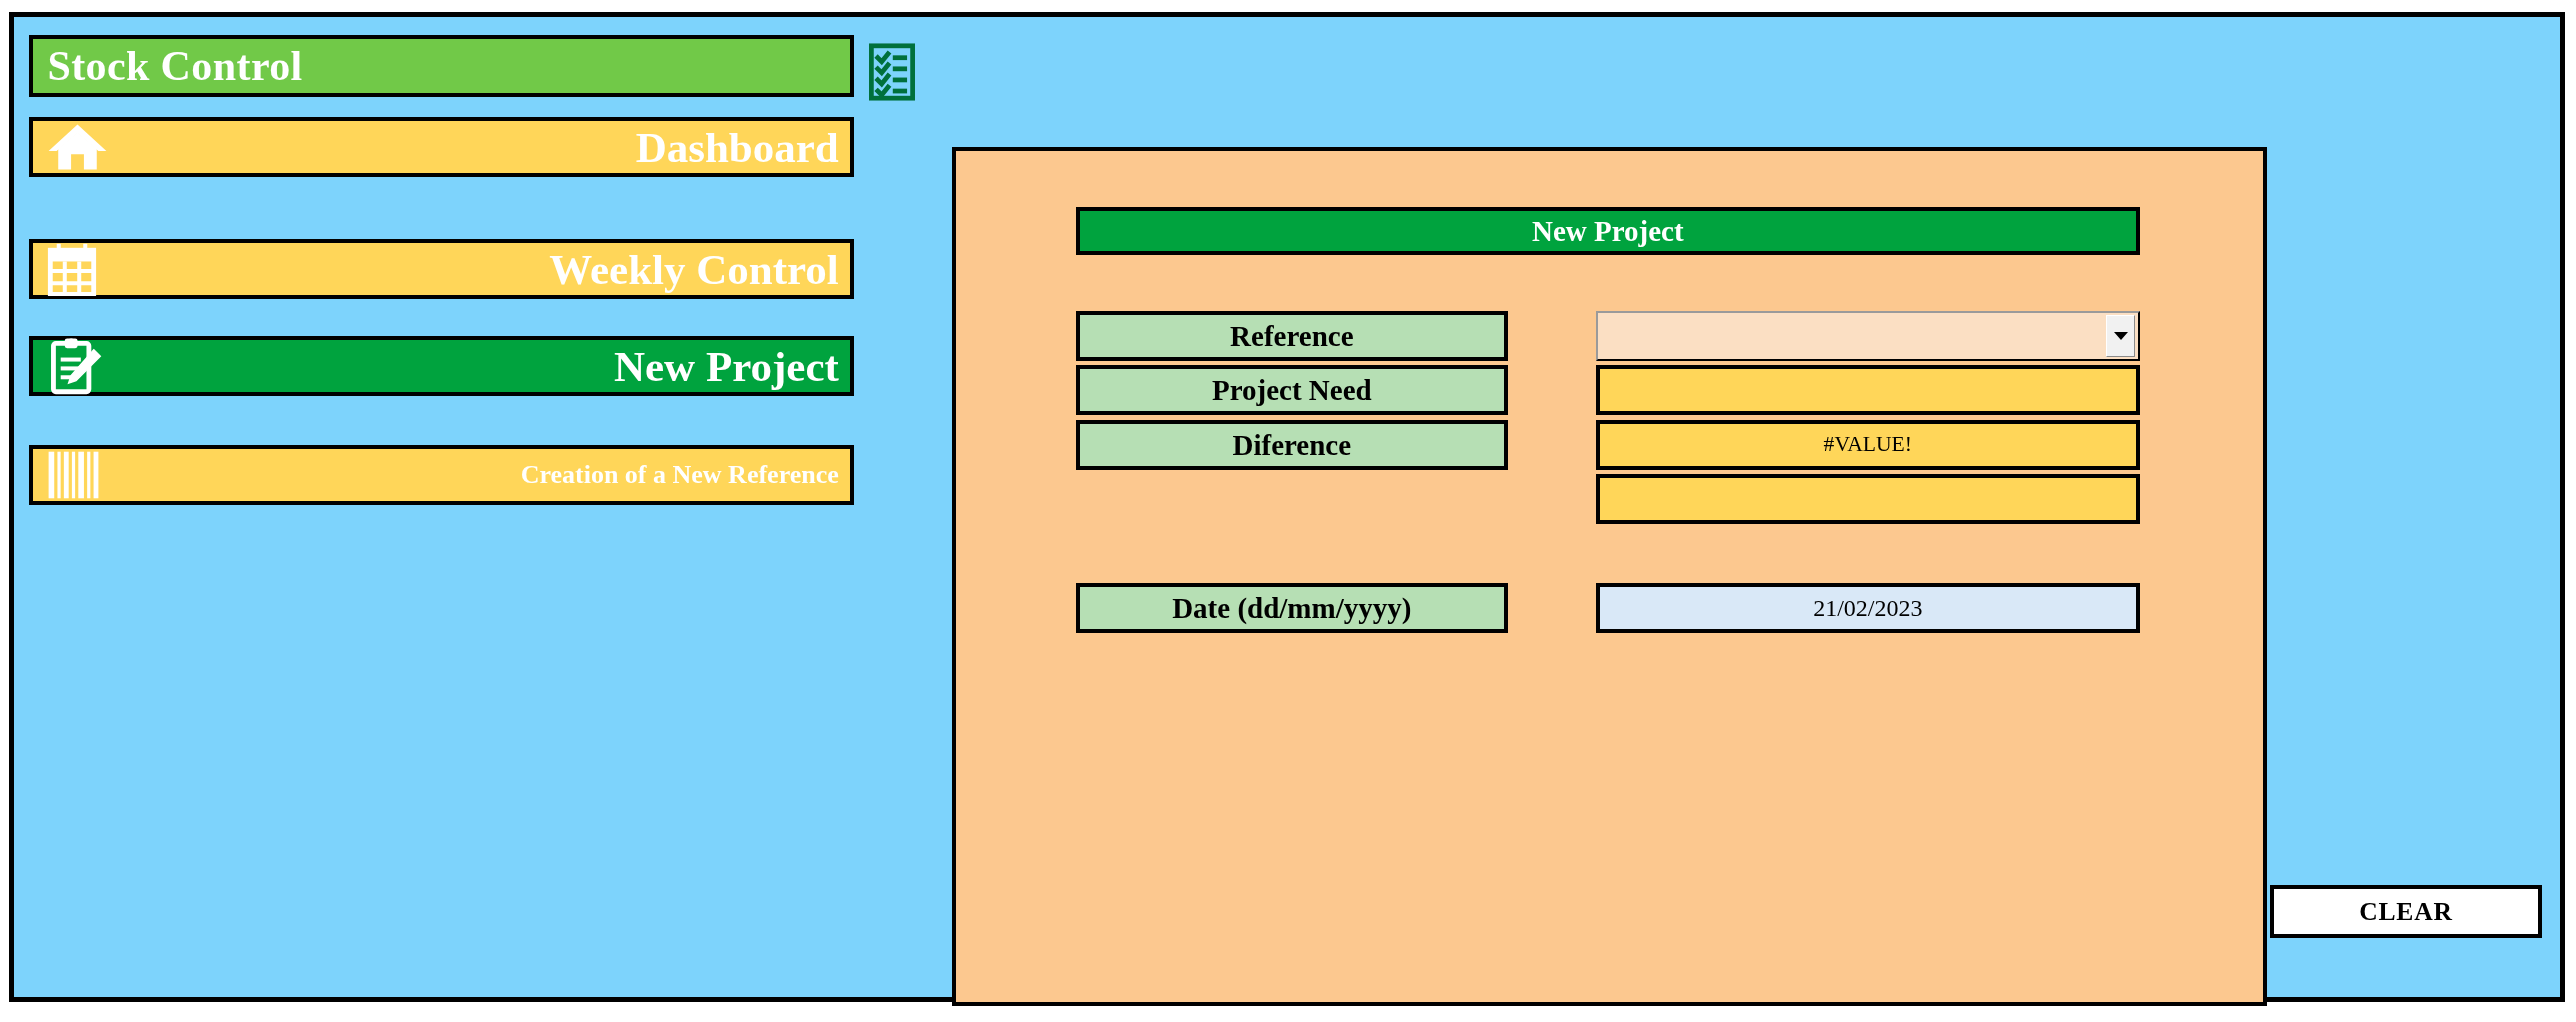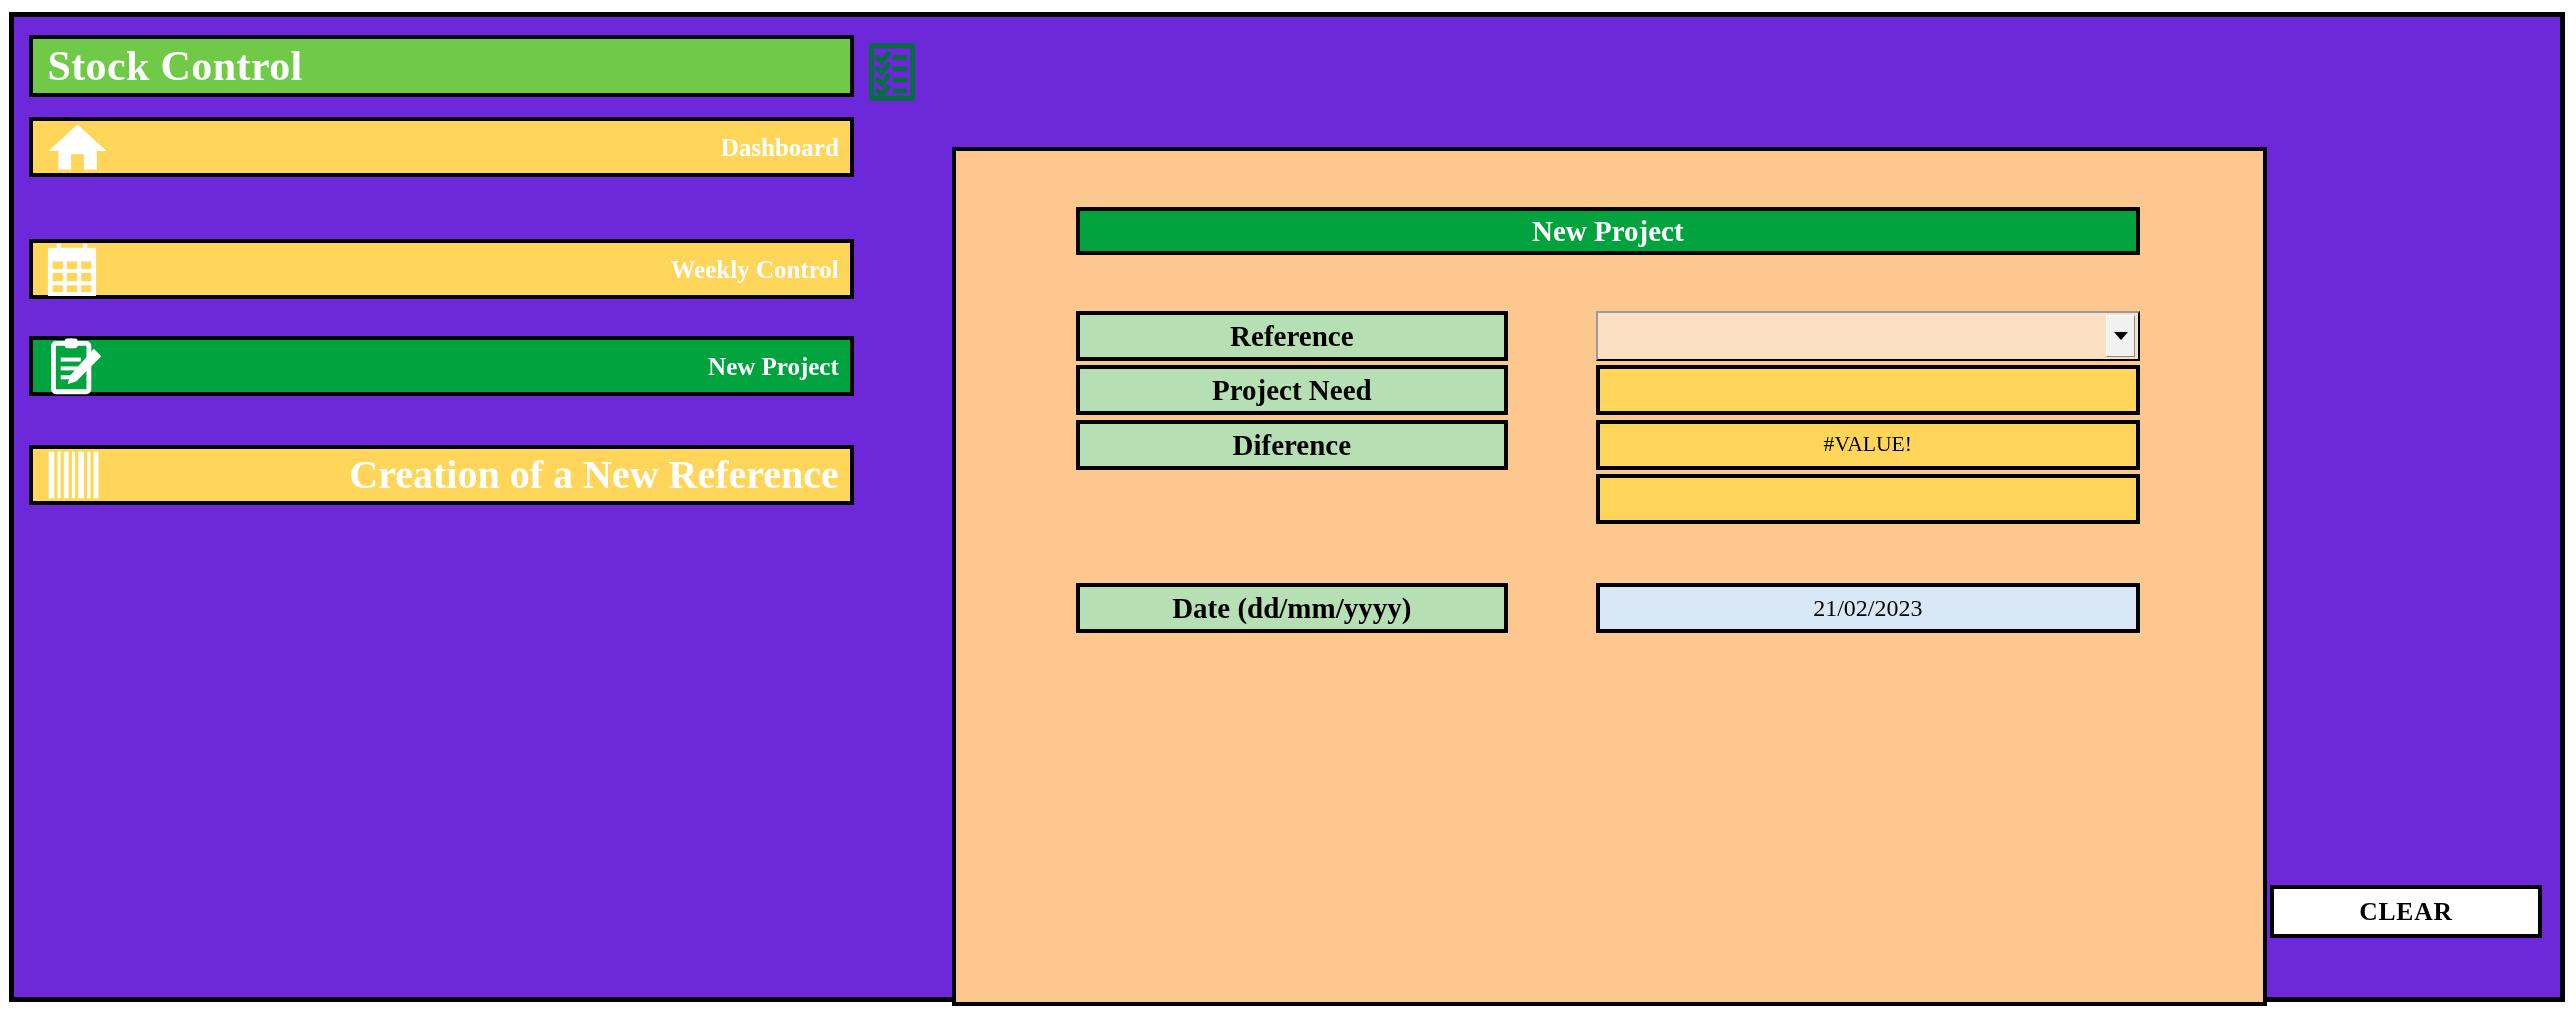--- a/index.html
+++ b/index.html
@@ -20,21 +20,21 @@
     overflow: hidden;
   }
 
   
   .outer-frame {
     position: absolute;
     left: 8.8px;
     top: 12px;
     width: 2556px;
     height: 990px;
-    background: #6d28d9;
+    background: #7dd3fc;
     border: 5.6px solid #000000;
     box-sizing: border-box;
   }
 
   
   .sidebar {
     position: absolute;
     left: 6.4px;
     top: 6.4px;
     width: 872px;
@@ -69,27 +69,27 @@
   .nav-item {
     left: 8.8px;
     width: 825px;
     height: 60px;
     background: #ffd659;
     justify-content: space-between;
   }
   .nav-item.active { background: #00a33e; }
 
   .nav-item .nav-label {
-    font-size: 25px;
+    font-size: 43px;
     font-weight: bold;
     color: #ffffff;
     line-height: 1;
     white-space: nowrap;
   }
-  .nav-item.small .nav-label { font-size: 40px; }
+  .nav-item.small .nav-label { font-size: 26px; }
 
   .nav-row-1 { top: 94px; }
   .nav-row-2 { top: 216px; }
   .nav-row-3 { top: 313px; }
   .nav-row-4 { top: 422px; }
 
   
   .nav-icon {
     width: 72px;
     height: 51px;

